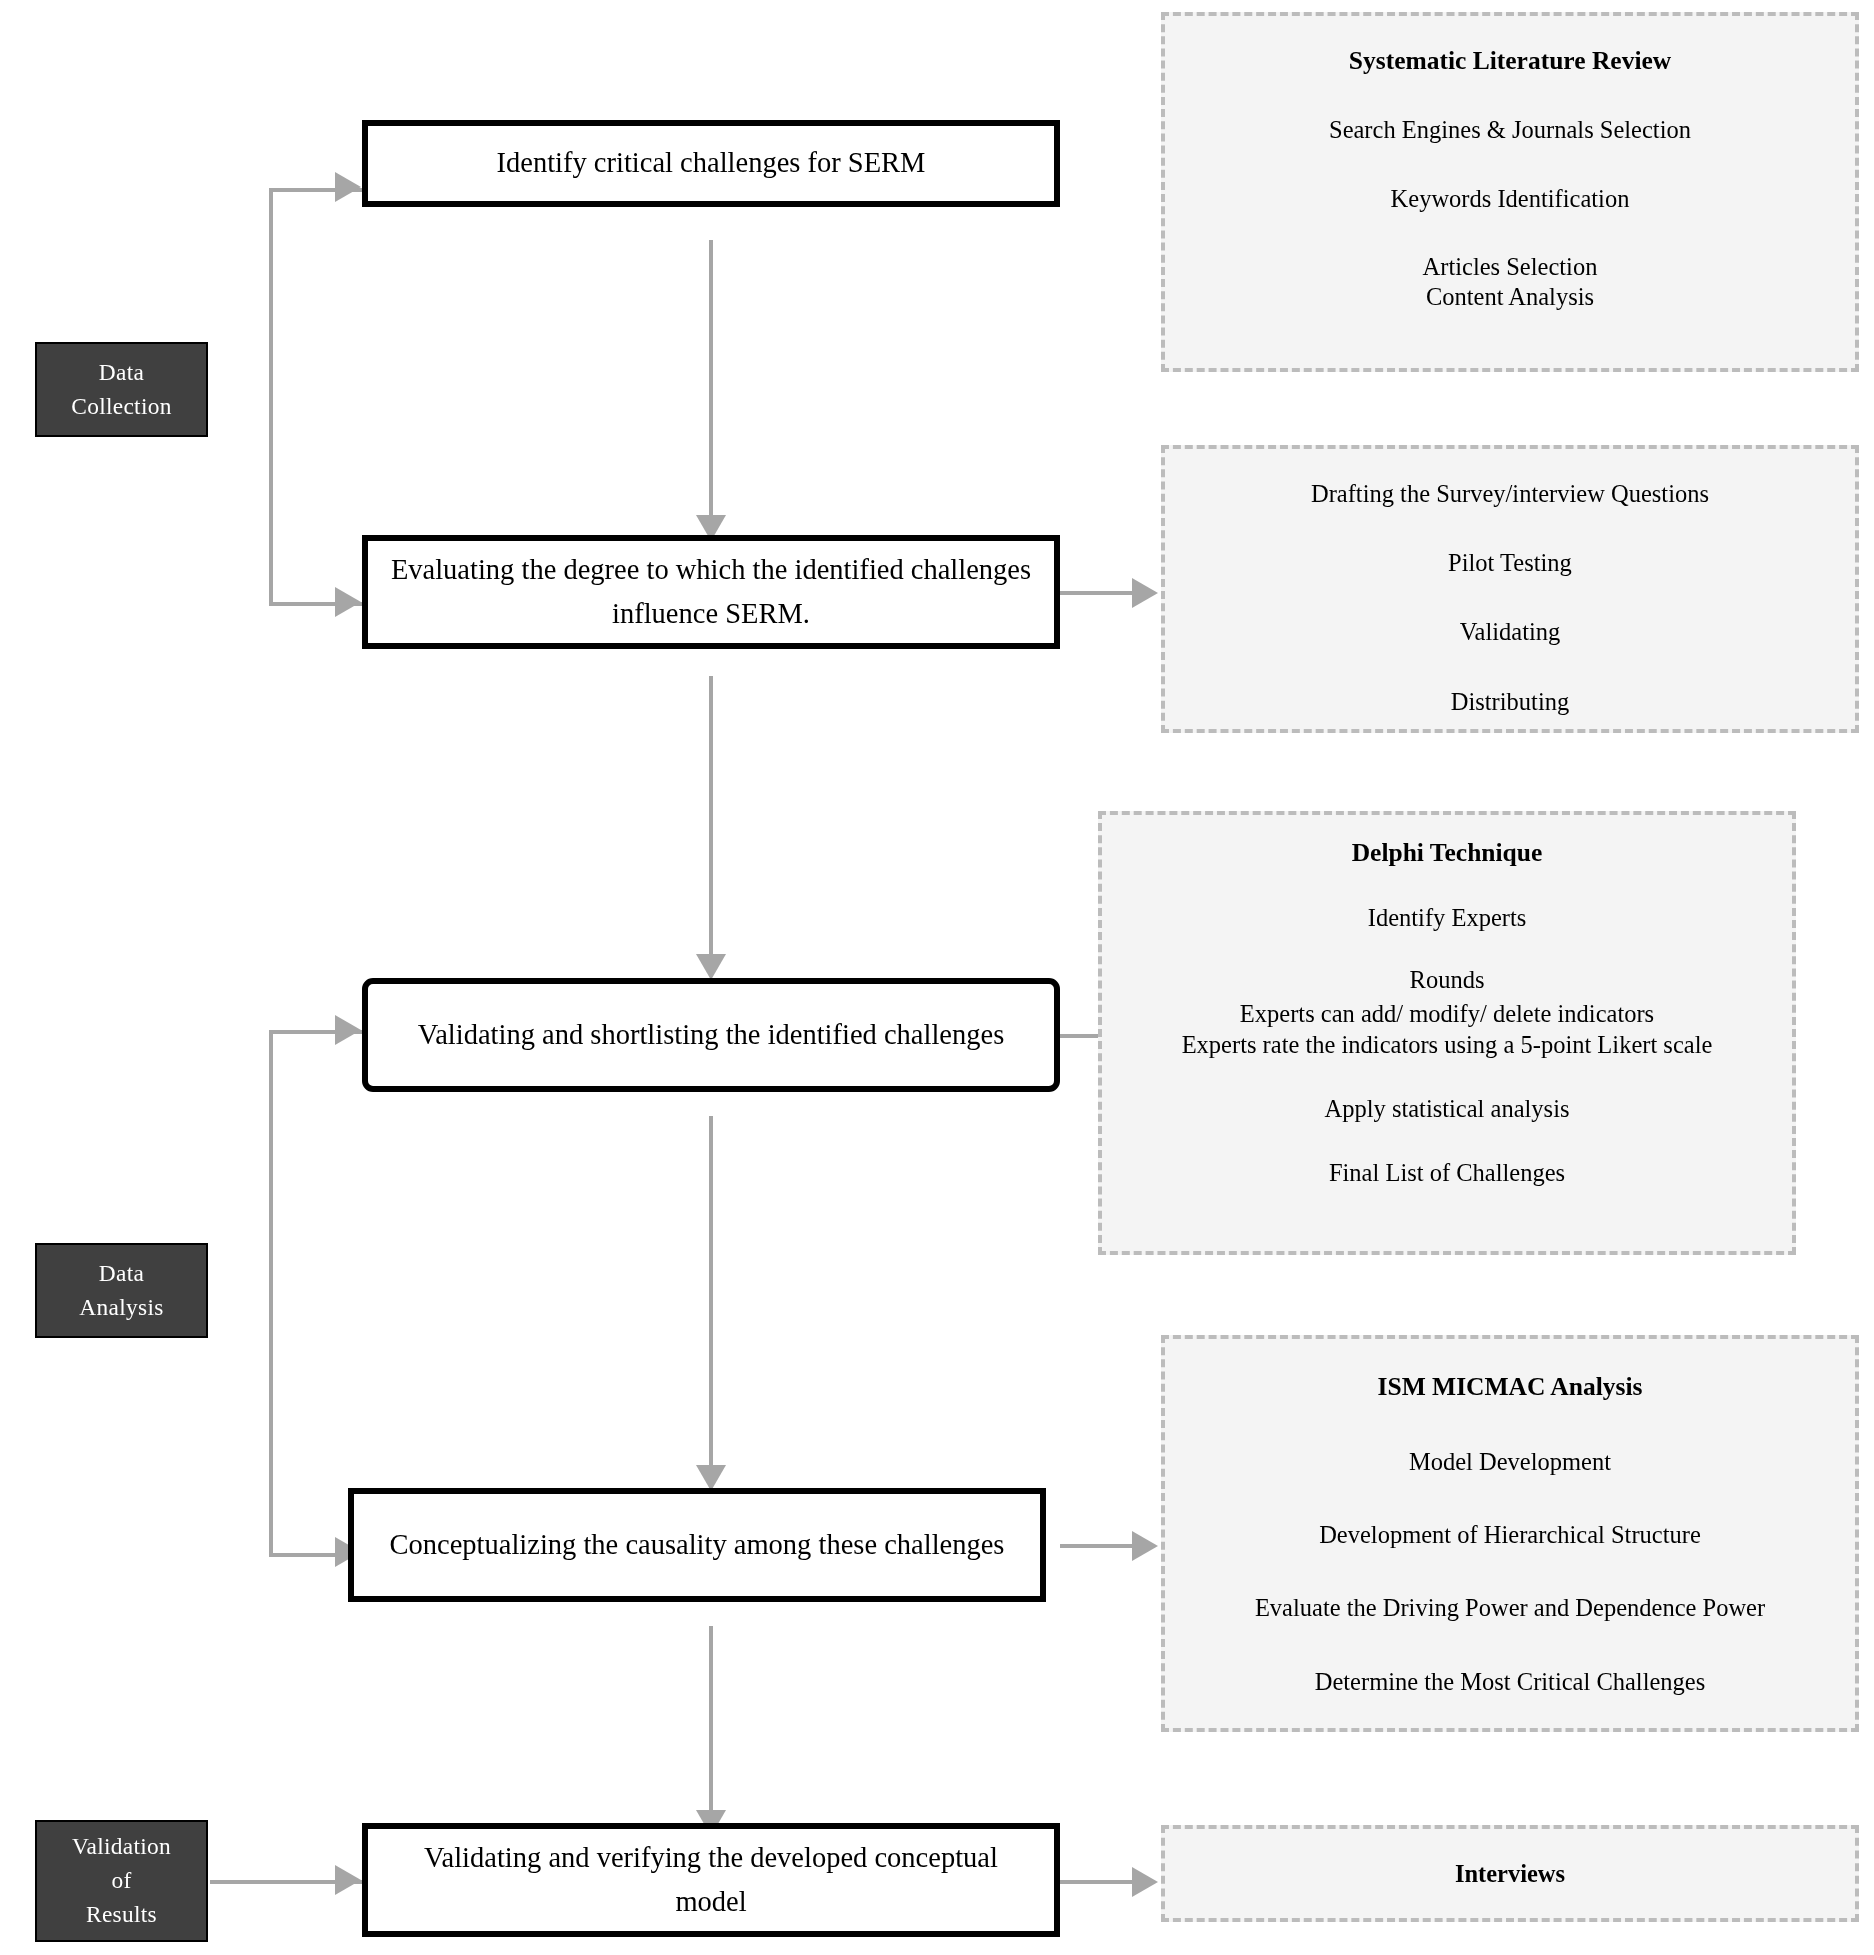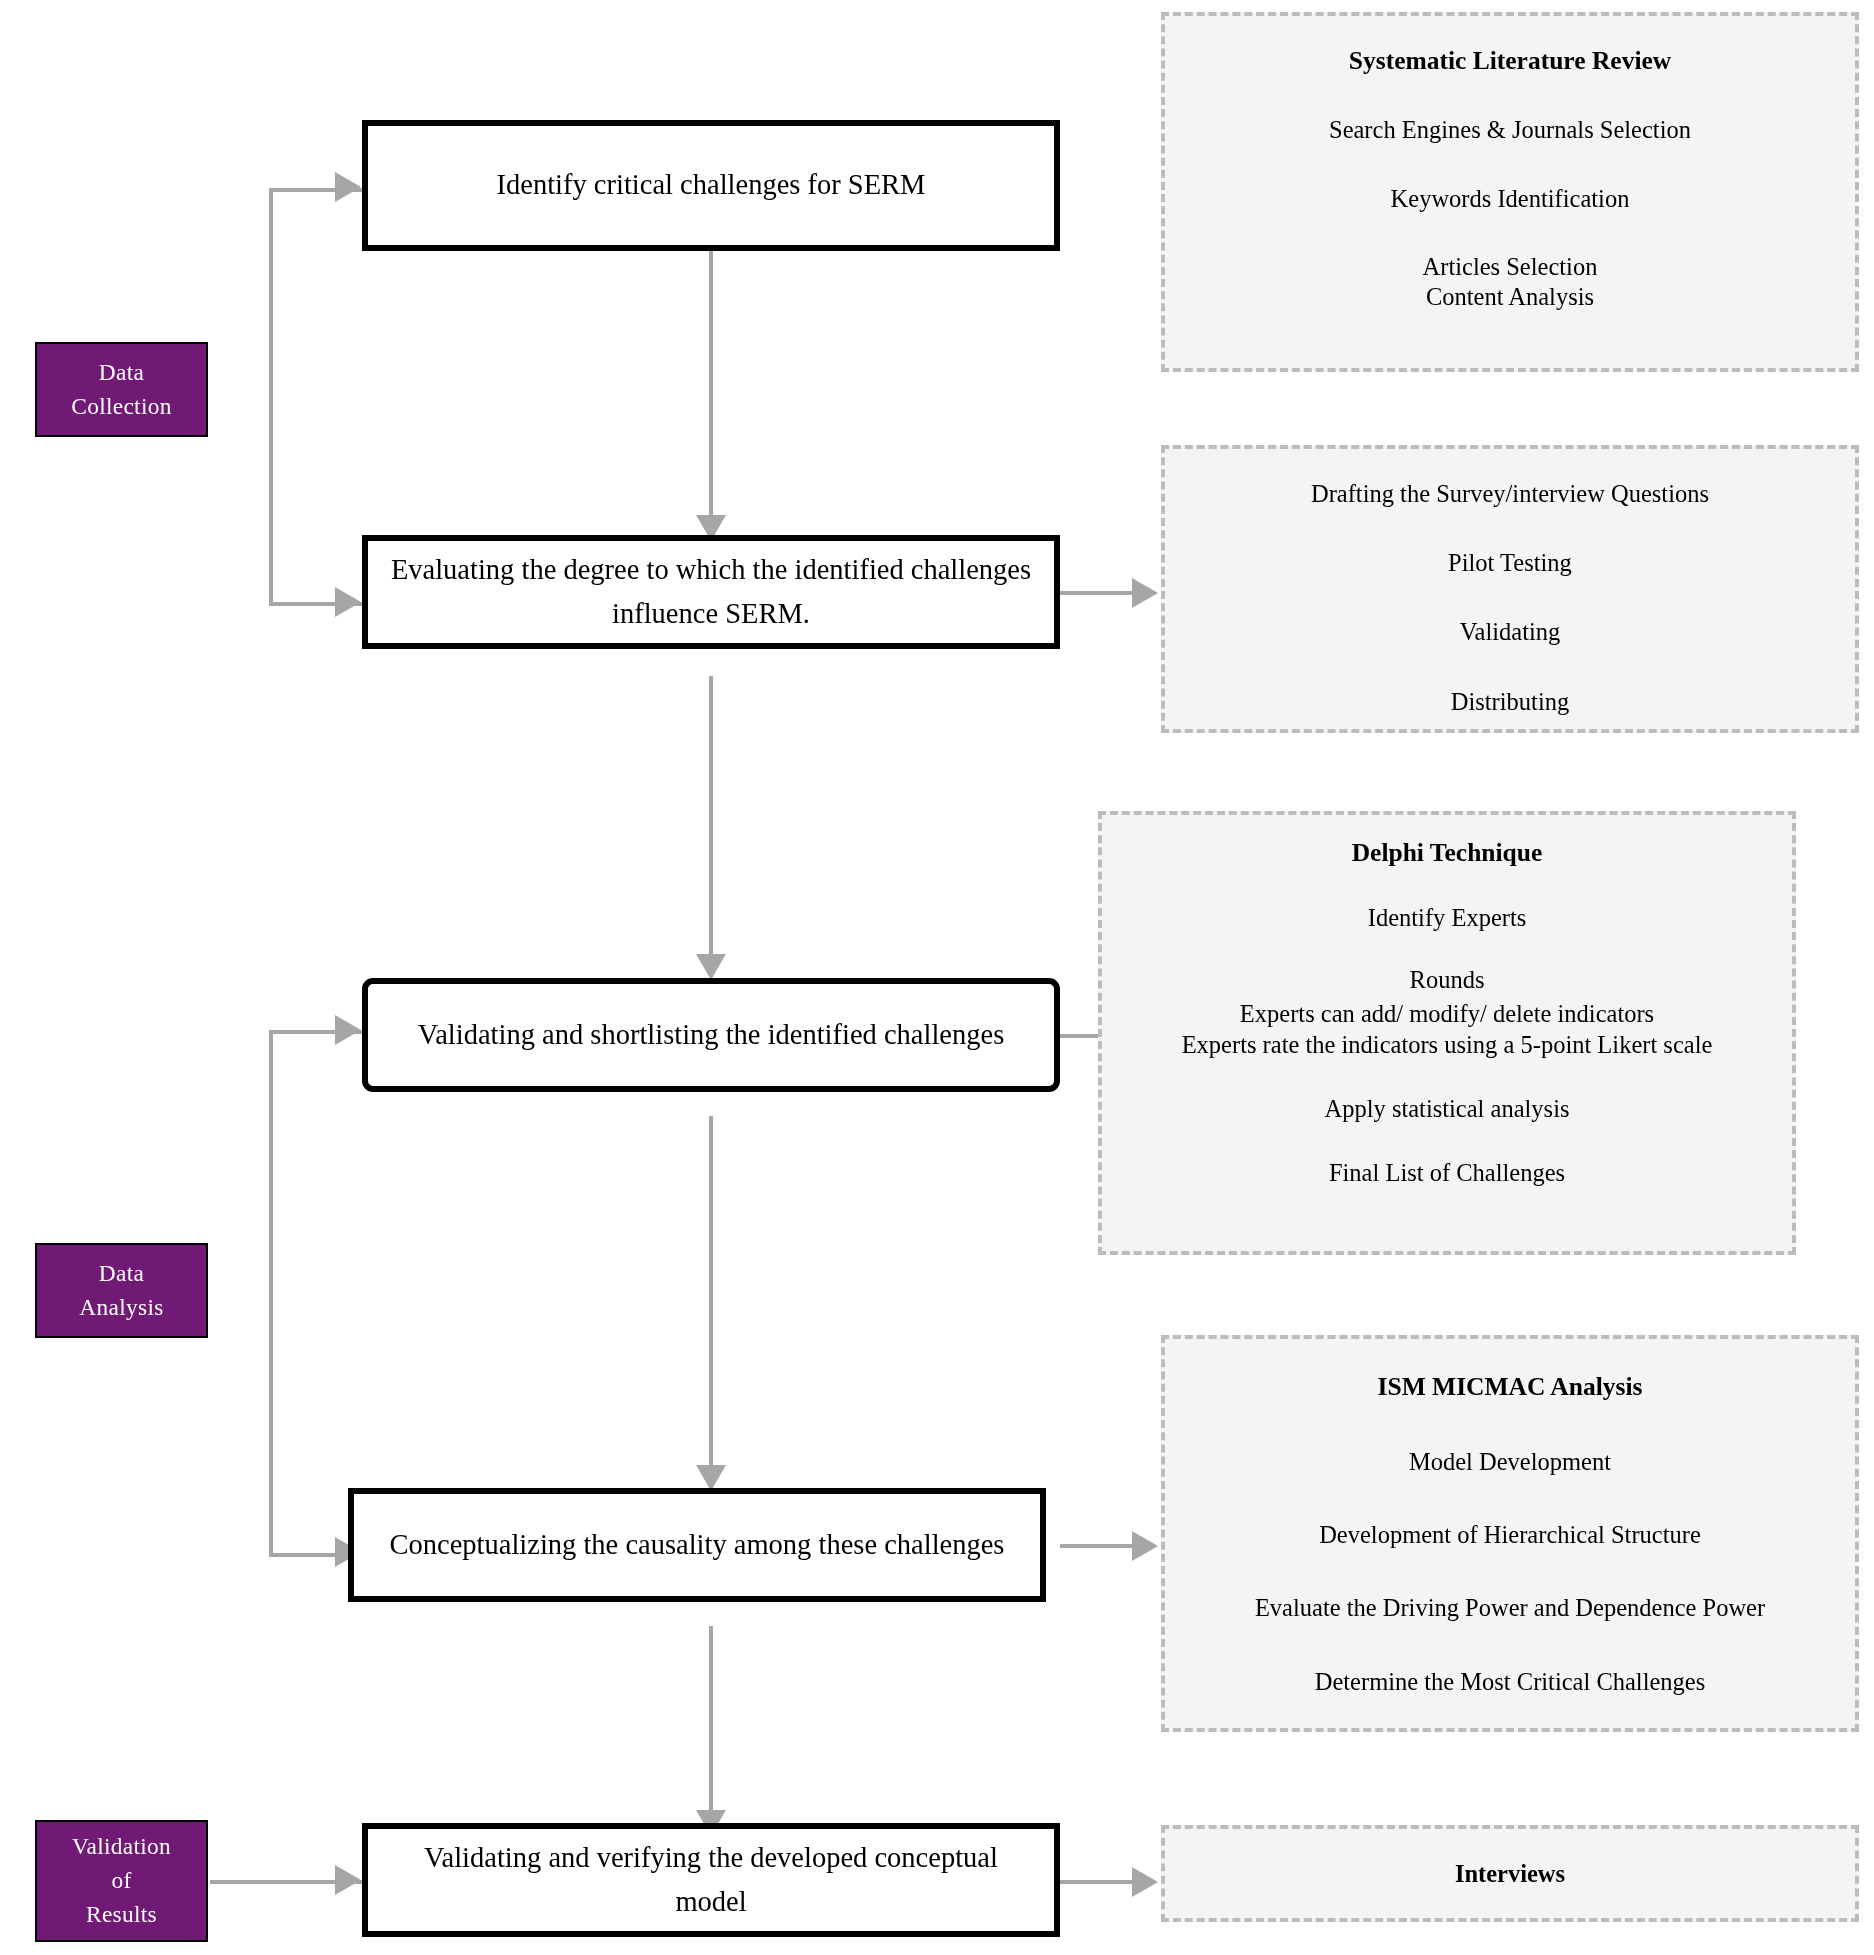--- a/index.html
+++ b/index.html
@@ -14,21 +14,21 @@
     height: 1955px;
     background: #ffffff;
     font-family: "Liberation Serif", "DejaVu Serif", serif;
     overflow: hidden;
   }
 
   
   .stage-label {
     position: absolute;
     box-sizing: border-box;
-    background: #701a75;
+    background: #404040;
     border: 2px solid #000000;
     color: #ffffff;
     display: flex;
     flex-direction: column;
     align-items: center;
     justify-content: center;
     text-align: right;
     font-size: 23.4px;
     line-height: 1.45;
     letter-spacing: 0.3px;
@@ -169,21 +169,21 @@
 
   <div class="conn-line-h" style="left:1060px; top:1034px; width:76px;"></div>
   <div class="arrow-right" style="left:1132px; top:1021px;"></div>
 
   <div class="conn-line-h" style="left:1060px; top:1544px; width:76px;"></div>
   <div class="arrow-right" style="left:1132px; top:1531px;"></div>
 
   <div class="conn-line-h" style="left:1060px; top:1880px; width:76px;"></div>
   <div class="arrow-right" style="left:1132px; top:1867px;"></div>
 
-  <div class="process-box" style="left:362px; top:120px; width:698px; height:131px;font-family:Liberation Serif, serif;">
+  <div class="process-box" style="left:362px; top:120px; width:698px; height:87px;font-family:Liberation Serif, serif;">
     <span>Identify critical challenges for SERM</span>
   </div>
 
   <div class="process-box" style="left:362px; top:535px; width:698px; height:114px;">
     <span>Evaluating the degree to which the identified challenges influence SERM.</span>
   </div>
 
   <div class="process-box" style="left:362px; top:978px; width:698px; height:114px;border-radius:11px;">
     <span>Validating and shortlisting the identified challenges</span>
   </div>

